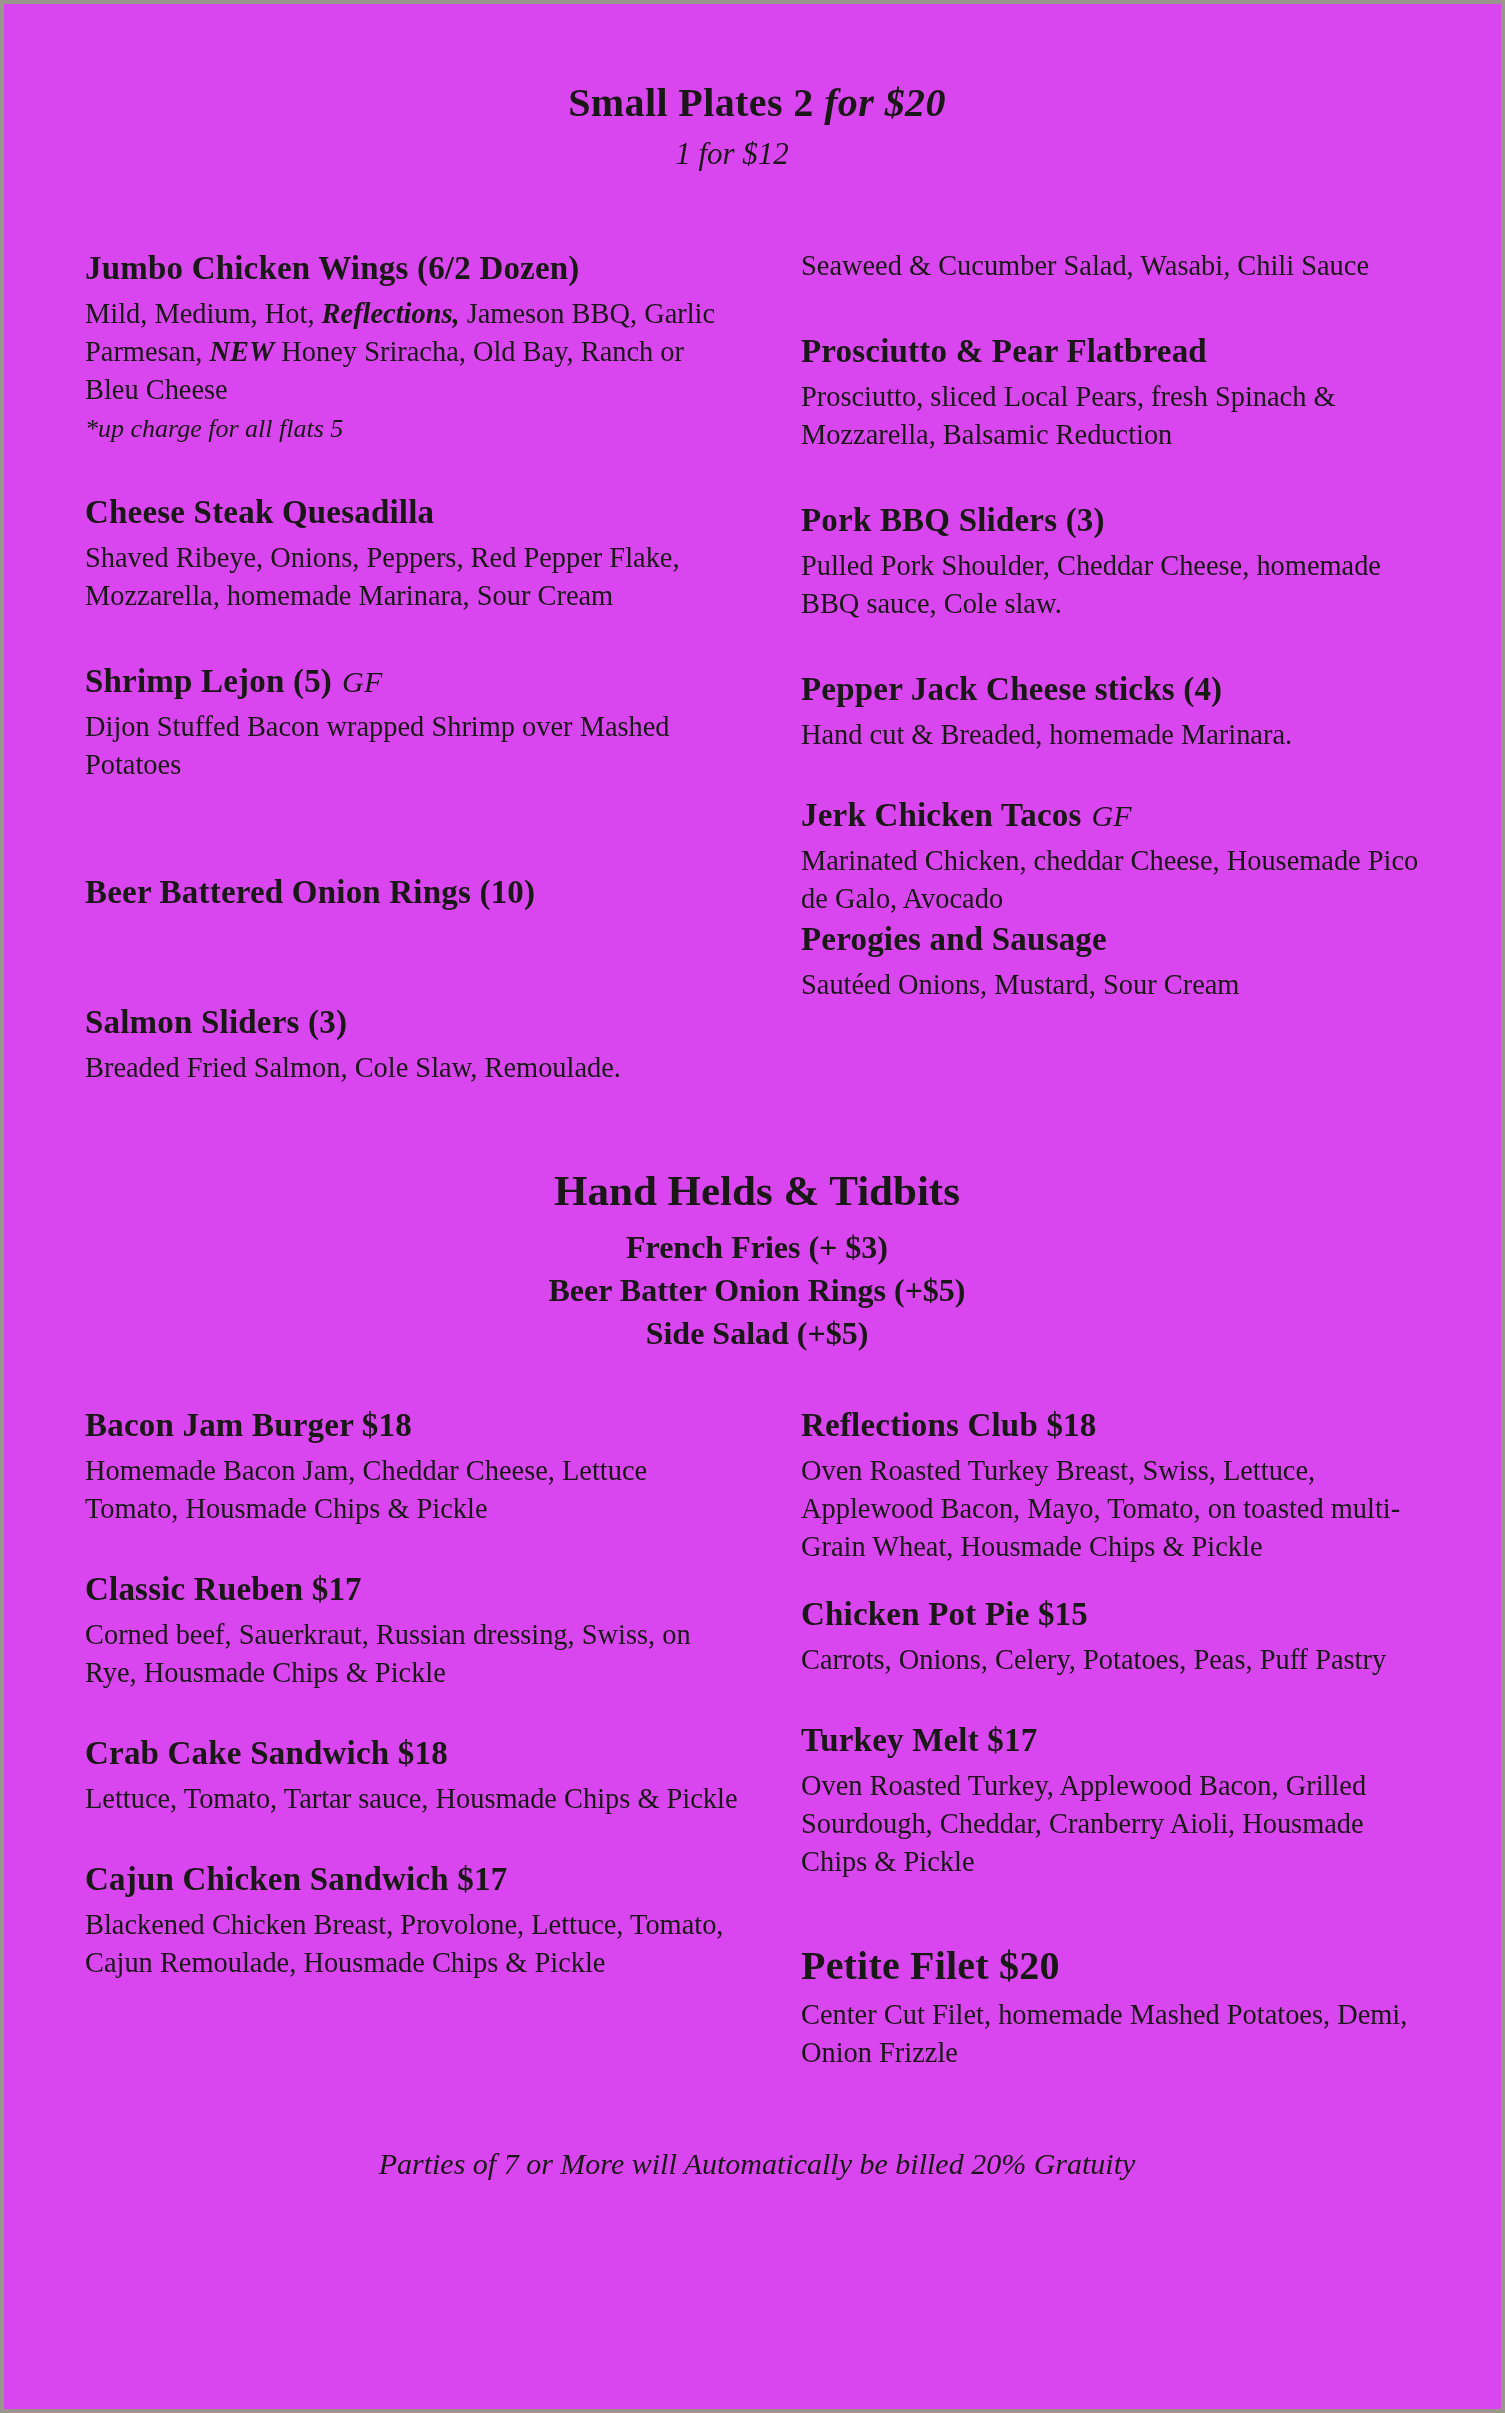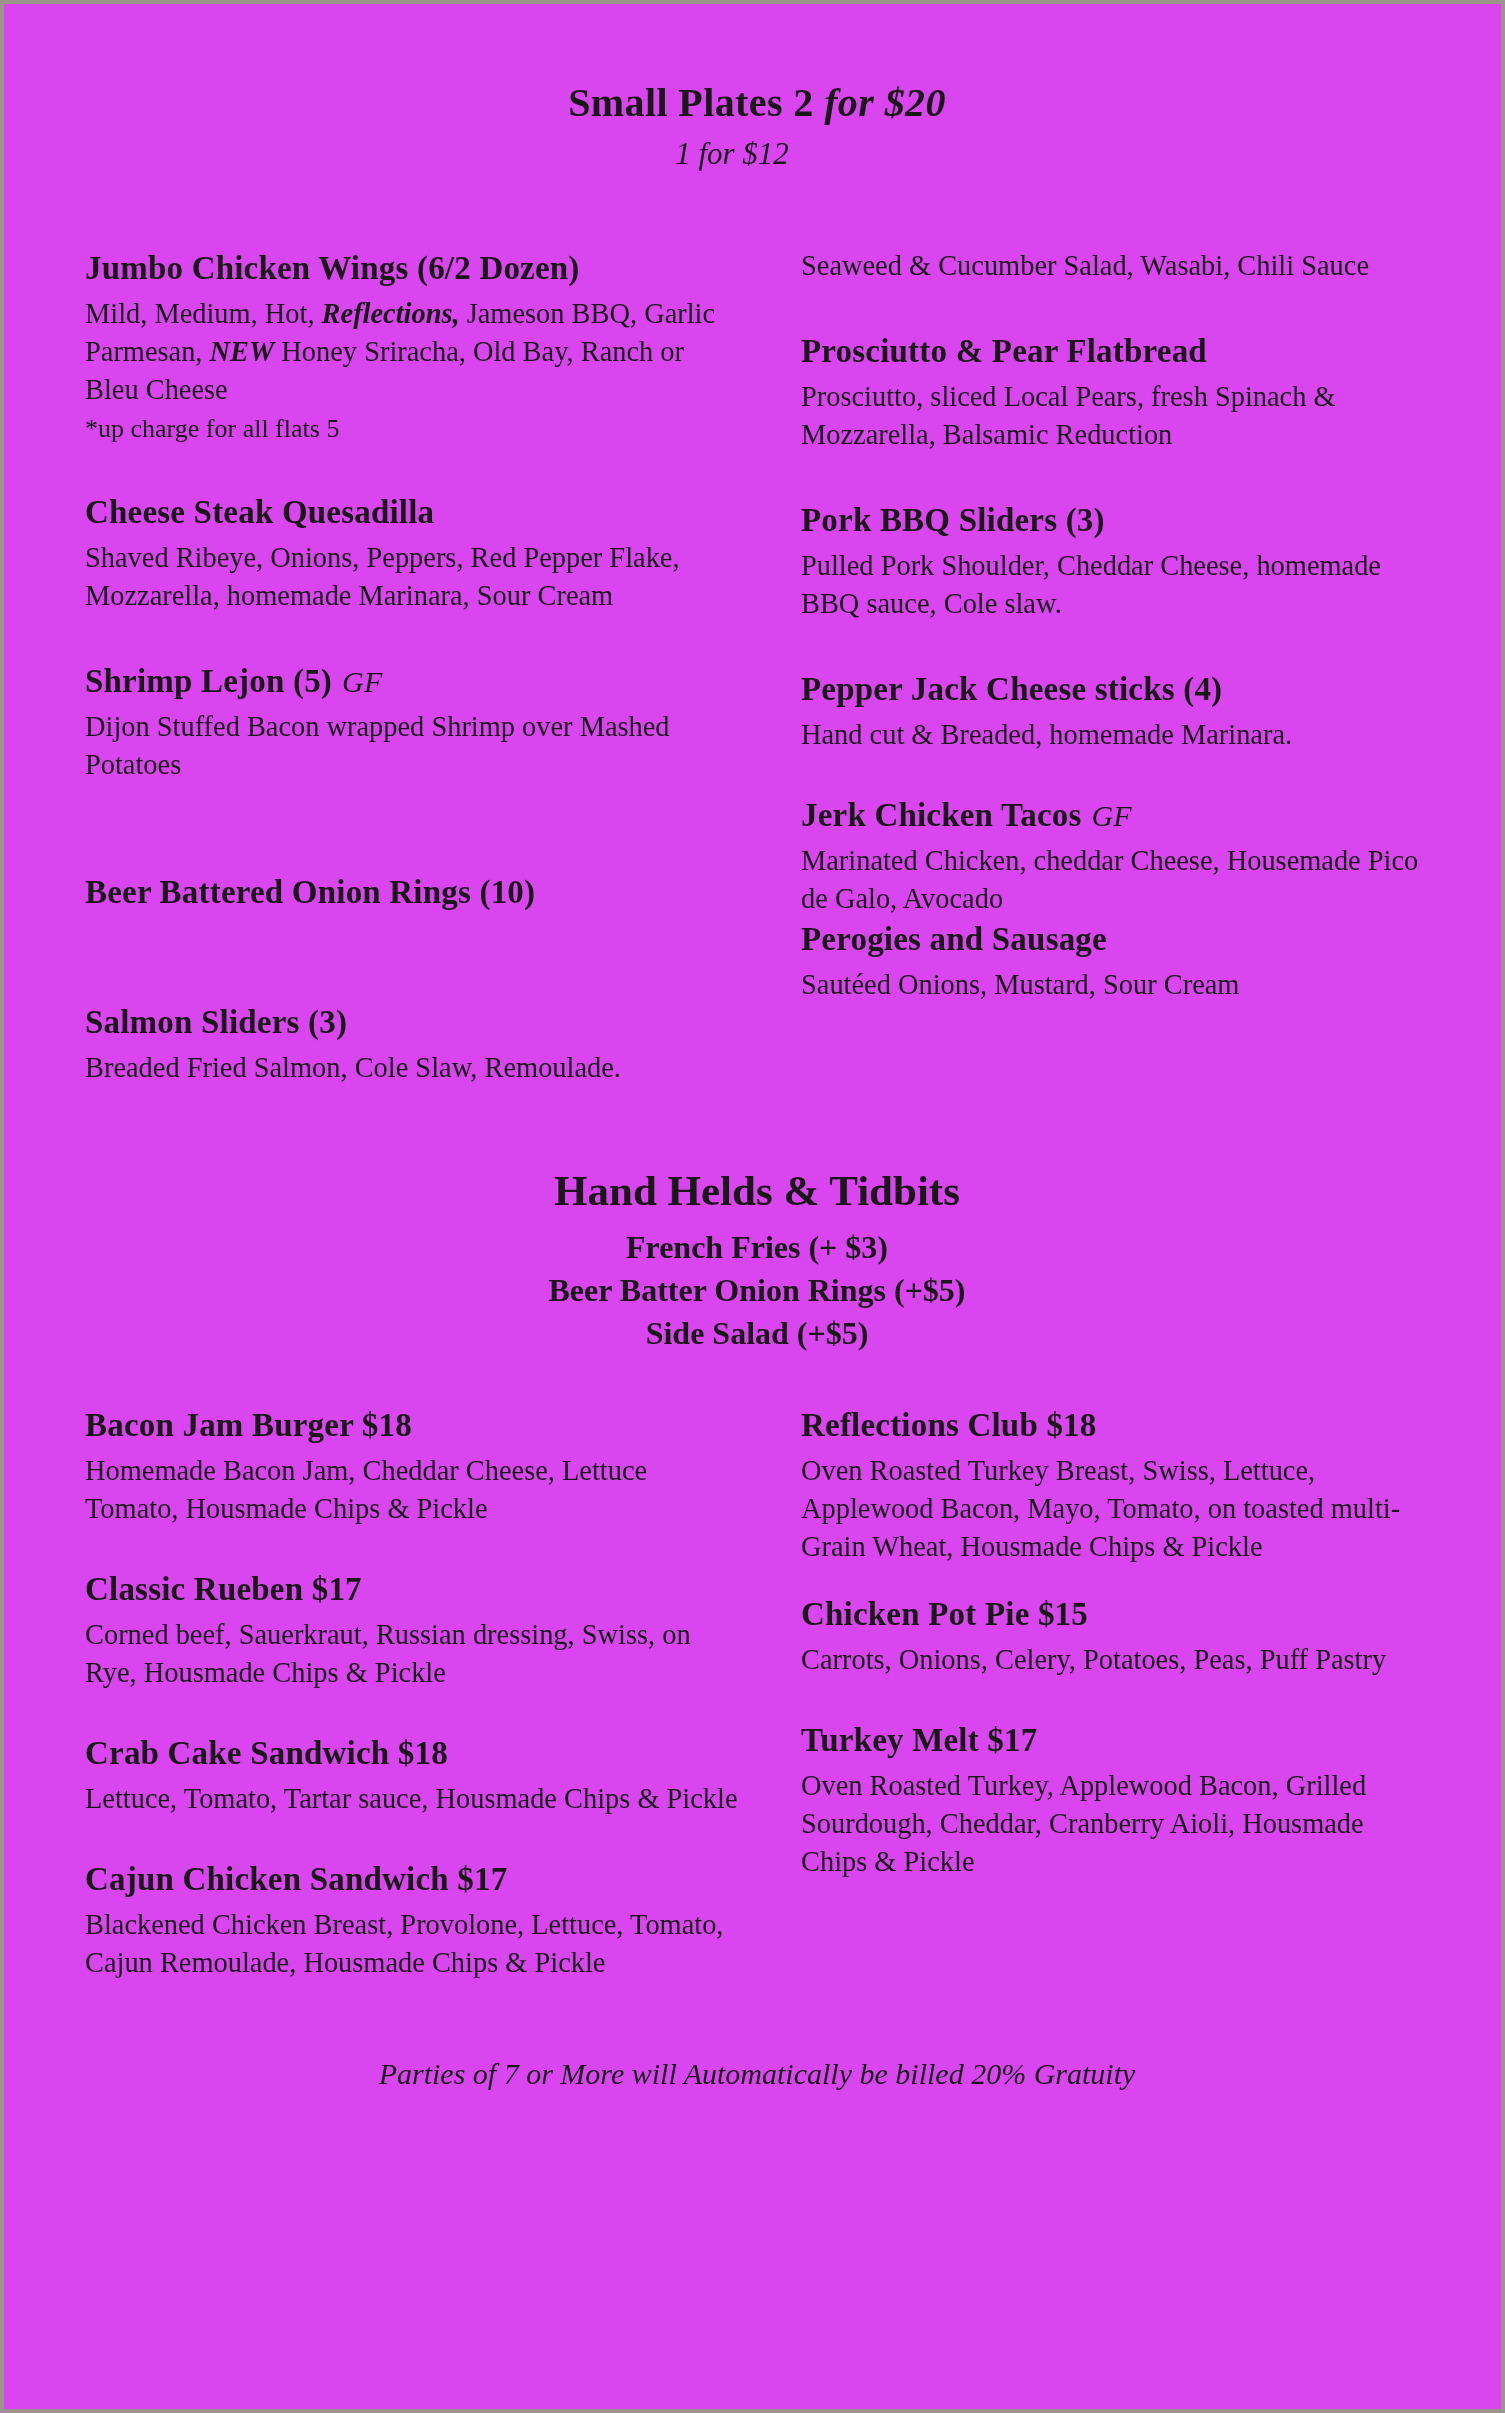--- a/index.html
+++ b/index.html
@@ -56,20 +56,21 @@
     margin: 0;
     font-size: 28.4px;
     line-height: 38px;
     font-weight: normal;
   }
   .item-desc .bi { font-weight: bold; font-style: italic; }
   .item-note {
     margin: 1.7px 0 0 0;
     font-size: 26px;
     line-height: 35px;
+    font-style: italic;
   }
   
   .section-header { text-align: center; margin: 77px 0 49px 0; }
   .section-title {
     margin: 0 0 8.4px 0;
     font-size: 43px;
     line-height: 54px;
     font-weight: bold;
   }
   .addon-line {
@@ -205,20 +206,24 @@
       <div class="item mb-md">
         <h3 class="item-name">Chicken Pot Pie $15</h3>
         <p class="item-desc">Carrots, Onions, Celery, Potatoes, Peas, Puff Pastry</p>
       </div>
 
       <div class="item mb-lg">
         <h3 class="item-name">Turkey Melt $17</h3>
         <p class="item-desc">Oven Roasted Turkey, Applewood Bacon, Grilled Sourdough, Cheddar, Cranberry Aioli, Housmade Chips &amp; Pickle</p>
       </div>
 
+      <div class="item large last">
+        <h3 class="item-name">Petite Filet $20</h3>
+        <p class="item-desc">Center Cut Filet, homemade Mashed Potatoes, Demi, Onion Frizzle</p>
+      </div>
 
     </div>
   </div>
 
   <div class="footer">Parties of 7 or More will Automatically be billed 20% Gratuity</div>
 
 </div>
 
 
 </body></html>

